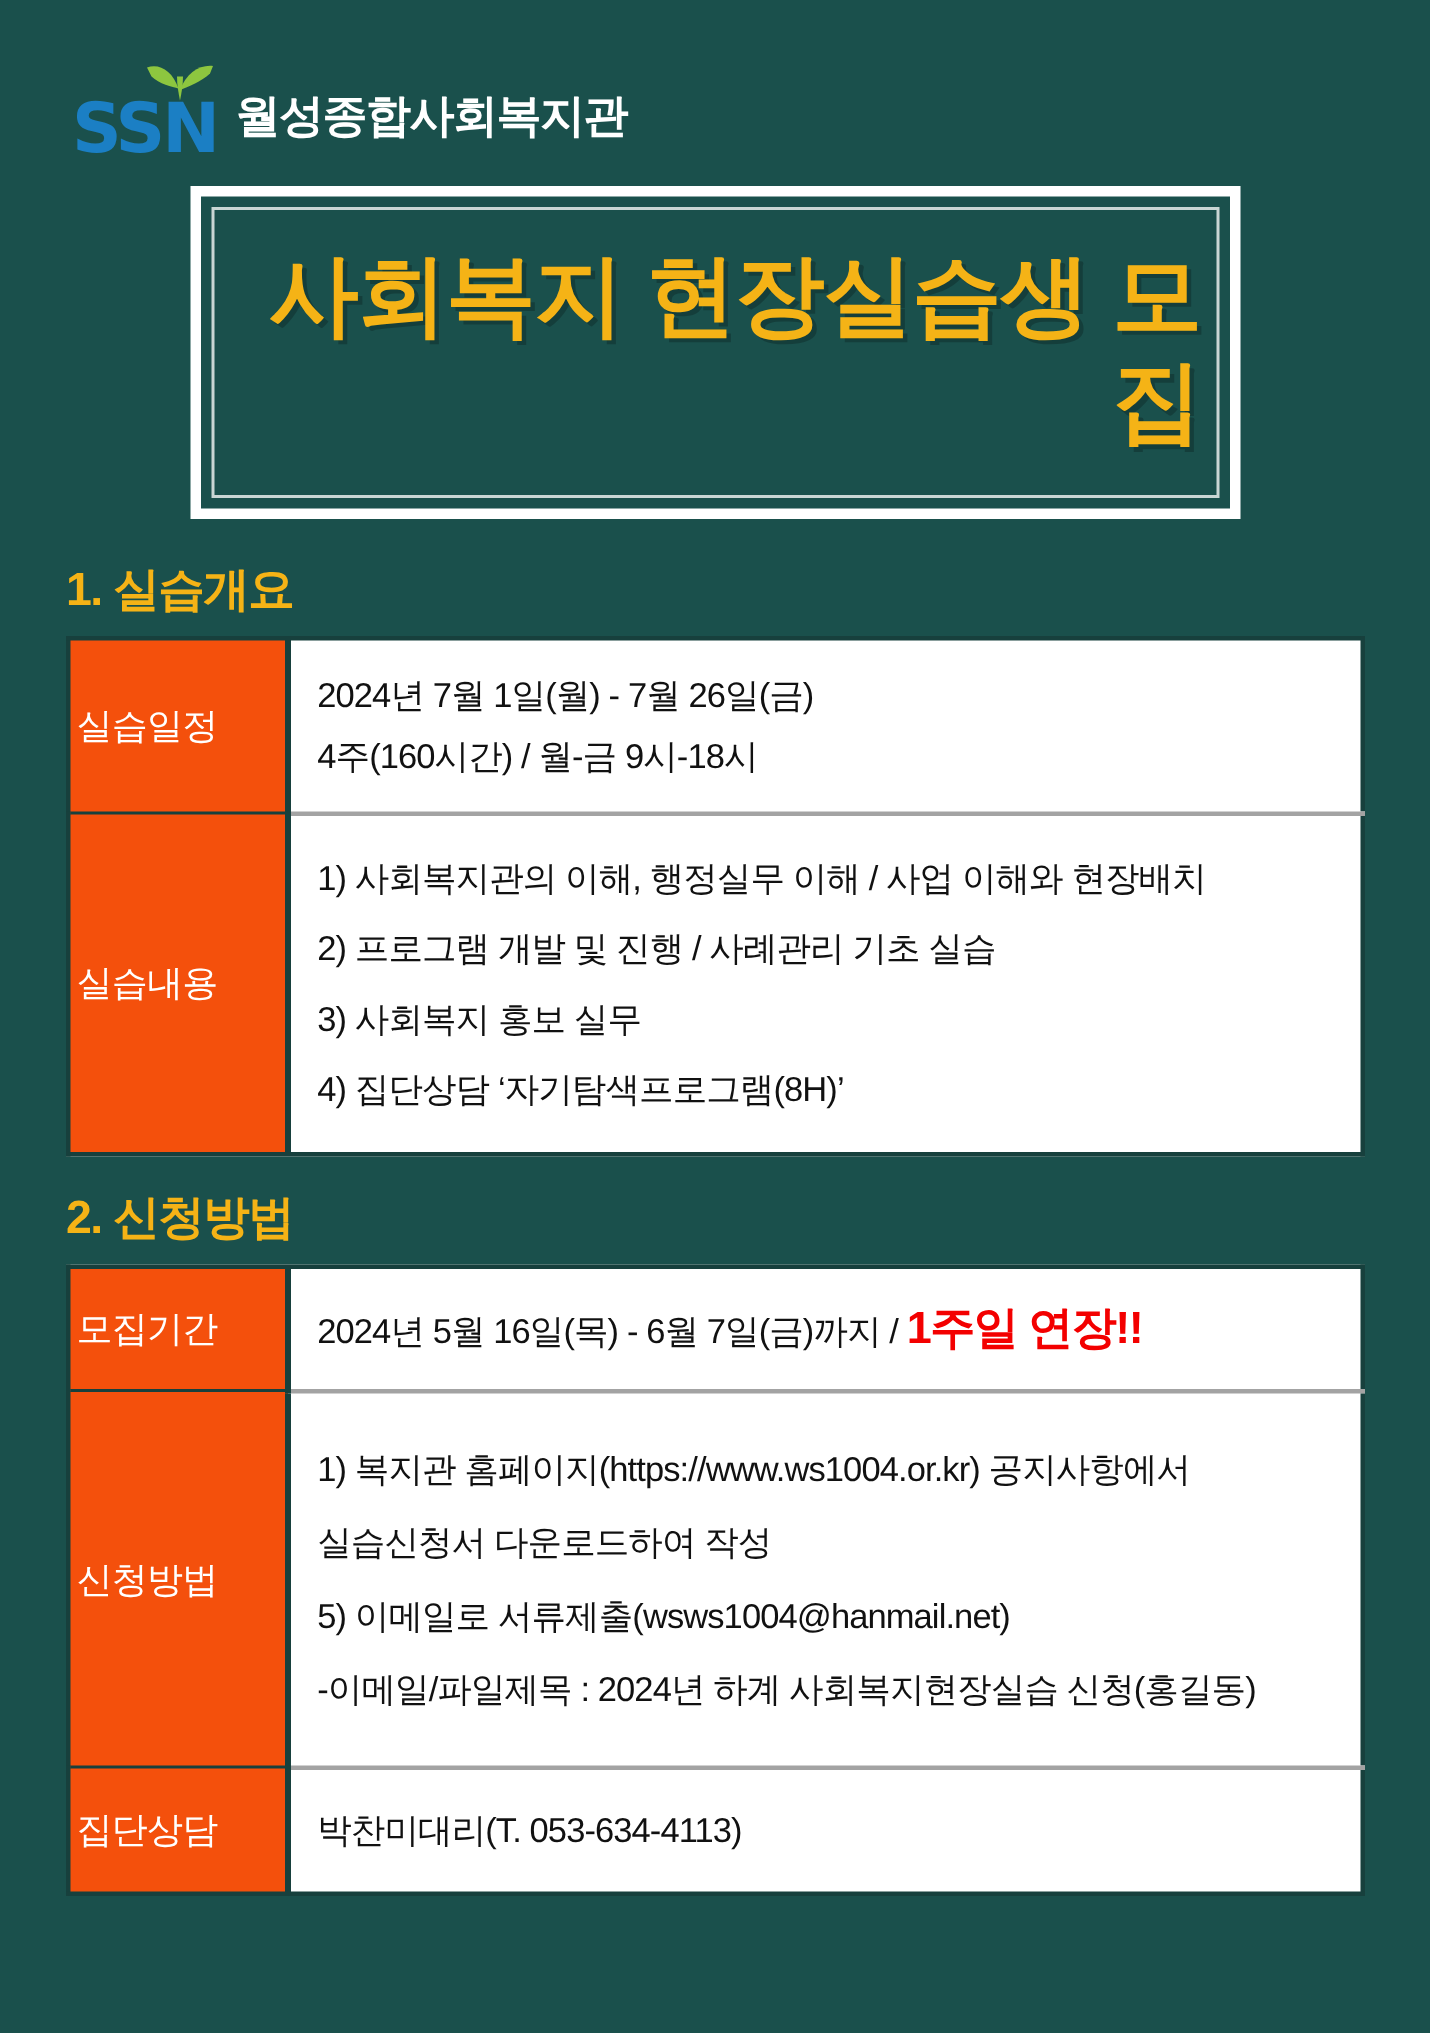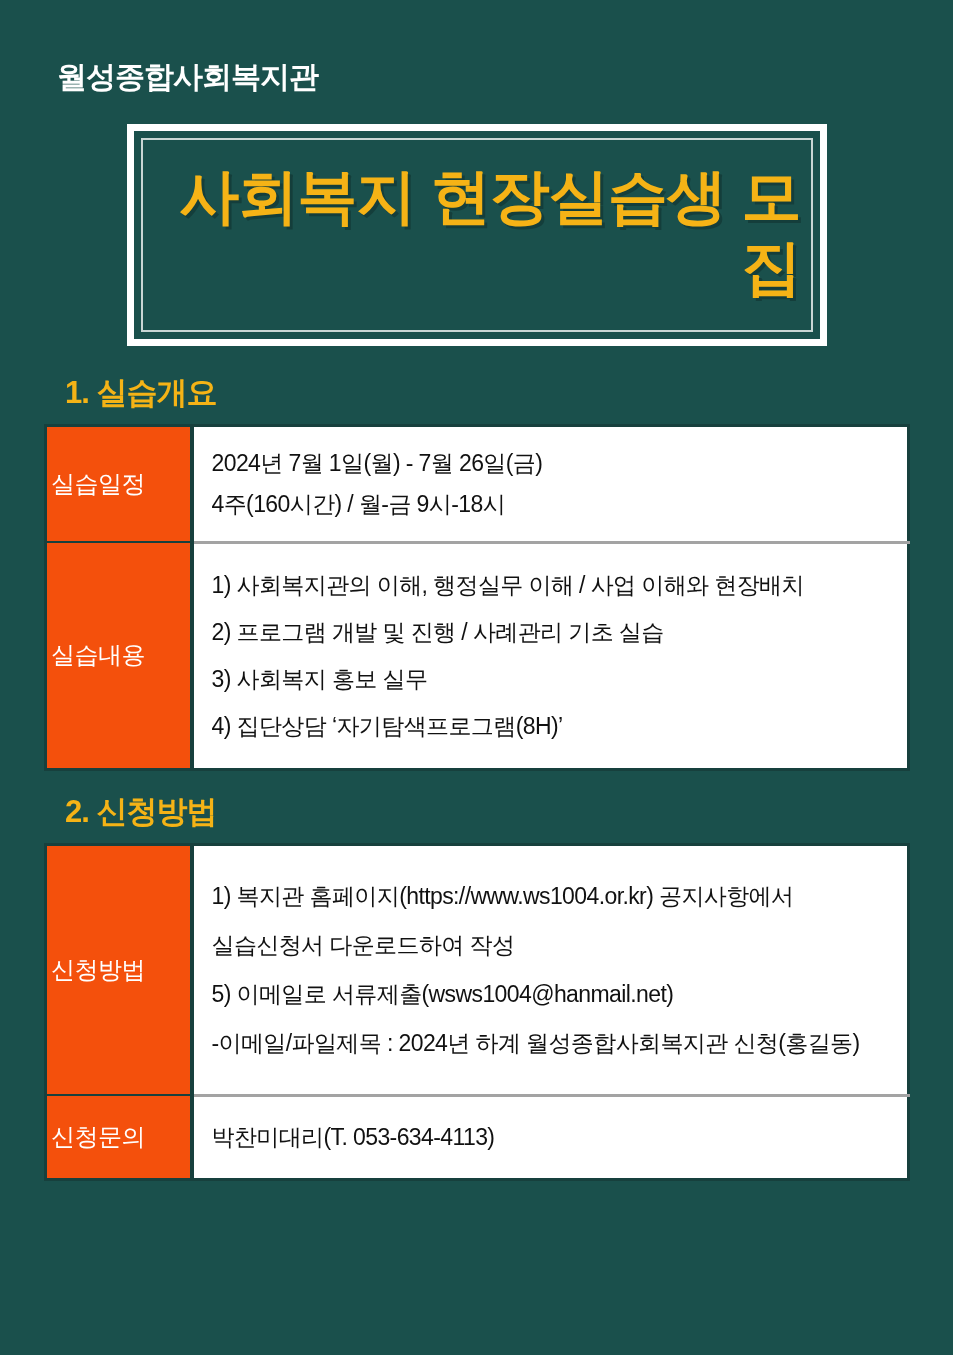--- a/index.html
+++ b/index.html
@@ -84,21 +84,21 @@
   }
   .title-line-1 { font-size: 50px; }
   .title-line-2 { font-size: 60px; text-align: right; }
 
   
   .section-heading {
     color: #f5b316;
     font-size: 31px;
     font-weight: 700;
     letter-spacing: -1px;
-    margin: 26px 0 10px 65px;
+    margin: 26px 0 10px 44px;
   }
   .section-heading.second { margin-top: 20px; }
 
   
   .info-table {
     width: 866px;
     margin: 0 auto 0 44px;
     border-collapse: collapse;
     background: #ffffff;
     border: 3px solid #17403d;
@@ -155,20 +155,28 @@
   .row-contents .content-cell .line { padding: 12px 0; }
   .row-period .content-cell  { padding-top: 16px; padding-bottom: 16px; }
   .row-howto .content-cell   { padding-top: 26px; padding-bottom: 26px; }
   .row-howto .content-cell .line { padding: 13px 0; }
   .row-inquiry .content-cell { padding-top: 20px; padding-bottom: 20px; }
 </style>
 </head>
 <body>
 
 <div class="header">
+  <div class="logo-mark">
+    <svg class="logo-leaf" viewBox="0 0 48 26">
+      <path d="M2 3 C 10 0, 19 5, 23 17 C 19 16, 10 14, 5 9 Z" fill="#8dc63f"></path>
+      <path d="M46 2 C 37 1, 28 7, 24 18 C 29 16, 39 12, 44 7 Z" fill="#8dc63f"></path>
+      <path d="M22 9 C 22 15, 23 20, 24 25 C 25 20, 26 15, 26 9 Z" fill="#8dc63f"></path>
+    </svg>
+    <div class="logo-text-ssn">SSN</div>
+  </div>
   <div class="org-name">월성종합사회복지관</div>
 </div>
 
 <div class="title-banner">
   <div class="title-banner-inner">
     <div class="title-line title-line-2">사회복지 현장실습생 모집</div>
   </div>
 </div>
 
 <div class="section-heading">1. 실습개요</div>
@@ -191,29 +199,35 @@
         <div class="line">4) 집단상담 ‘자기탐색프로그램(8H)’</div>
       </td>
     </tr>
   </tbody>
 </table>
 
 <div class="section-heading second">2. 신청방법</div>
 
 <table class="info-table">
   <tbody>
+    <tr class="row-period">
+      <td class="label-cell">모집기간</td>
+      <td class="content-cell">
+        <div class="line"><span>2024년 5월 16일(목) - 6월 7일(금)까지 / </span><span class="highlight-red">1주일 연장!!</span></div>
+      </td>
+    </tr>
     <tr class="row-howto">
       <td class="label-cell">신청방법</td>
       <td class="content-cell">
         <div class="line">1) 복지관 홈페이지(https://www.ws1004.or.kr) 공지사항에서</div>
         <div class="line indent">실습신청서 다운로드하여 작성</div>
         <div class="line">5) 이메일로 서류제출(wsws1004@hanmail.net)</div>
-        <div class="line indent-sm">-이메일/파일제목 : 2024년 하계 월성종합사회복지관 신청(홍길동)</div>
+        <div class="line indent-sm">-이메일/파일제목 : 2024년 하계 사회복지현장실습 신청(홍길동)</div>
       </td>
     </tr>
     <tr class="row-inquiry">
-      <td class="label-cell">신청문의</td>
+      <td class="label-cell">집단상담</td>
       <td class="content-cell">
         <div class="line">박찬미대리(T. 053-634-4113)</div>
       </td>
     </tr>
   </tbody>
 </table>
 
 </body></html>

